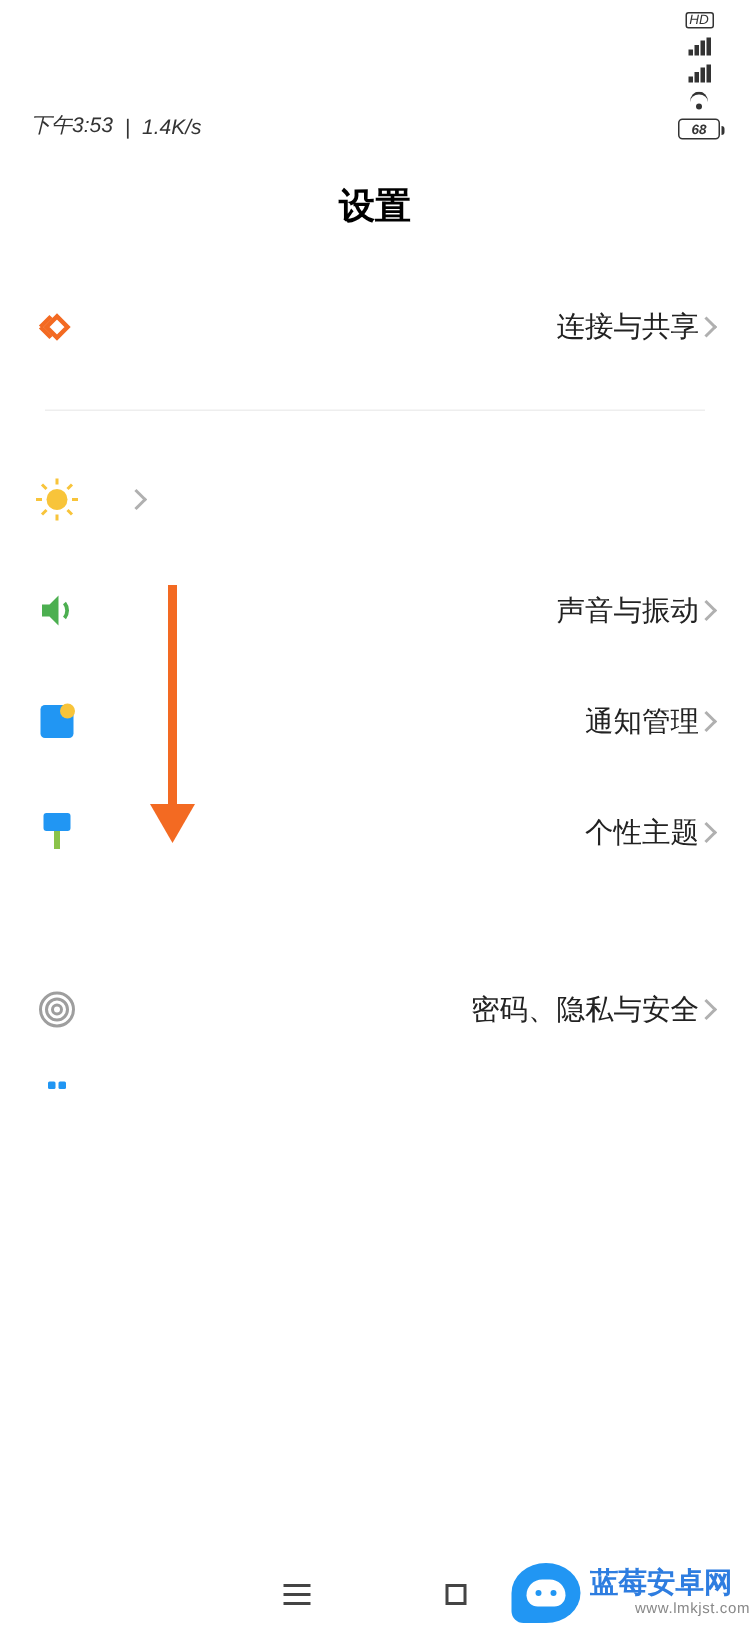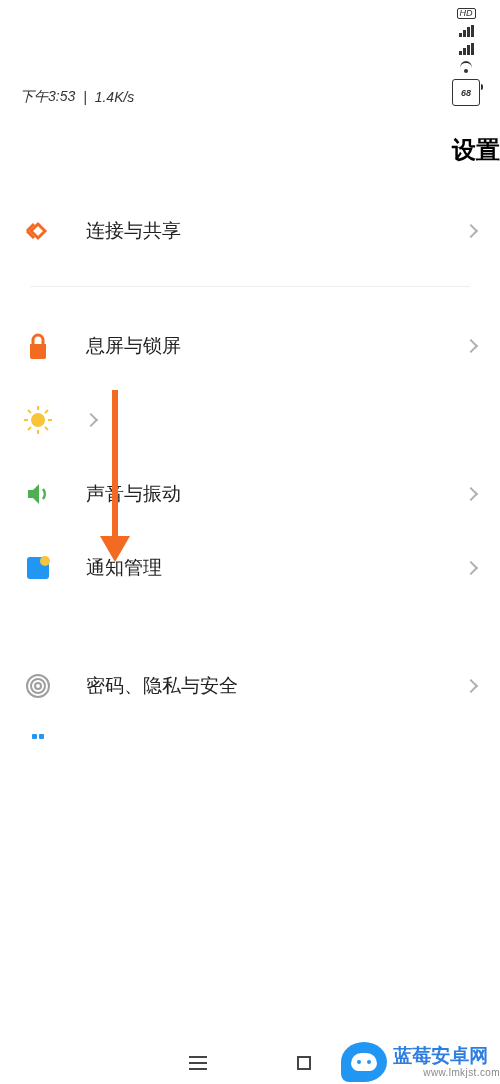--- a/index.html
+++ b/index.html
@@ -17,21 +17,21 @@
       align-items: flex-end;
       padding: 8px 20px 4px 20px;
       font-size: 14px;
       color: #333;
       font-weight: 500;
       font-style: italic;
     }
     .status-left { display: flex; align-items: center; gap: 4px; }
     .status-right { display: flex; align-items: center; gap: 6px; flex-direction: column; }
     .page-title {
-      text-align: right;
+      text-align: center;
       font-size: 24px;
       font-weight: 600;
       padding: 24px 0 28px 0;
       color: #000;
     }
     .list { padding: 0 20px; }
     .item {
       display: flex;
       align-items: center;
       height: 74px;
@@ -43,20 +43,21 @@
       display: flex;
       align-items: center;
       justify-content: center;
       margin-right: 30px;
     }
     .label {
       flex: 1;
       font-size: 19px;
       color: #222;
       font-weight: 400;
+      text-align: right;
     }
     .chevron {
       width: 10px;
       height: 10px;
       border-top: 2px solid #b0b0b0;
       border-right: 2px solid #b0b0b0;
       transform: rotate(45deg);
       margin-right: 4px;
     }
     .divider { height: 1px; background: #eee; margin: 18px 10px 22px 10px; }
@@ -165,21 +166,21 @@
       width:4px; height:4px; background:#333; border-radius:50%;
     }
     .wifi::after{
       content:""; position:absolute; bottom:2px; left:2px;
       width:12px; height:12px; border:2px solid #333;
       border-bottom:none; border-left:none; border-right:none;
       border-radius:50%;
       transform: translateY(4px);
     }
     .battery {
-      width: 28px; height: 27px; border:1.5px solid #333; border-radius:3px;
+      width: 28px; height: 14px; border:1.5px solid #333; border-radius:3px;
       position:relative; display:flex; align-items:center; justify-content:center;
       font-size:9px; font-weight:600;
     }
     .battery::after{
       content:""; position:absolute; right:-4px; top:4px; width:2px; height:6px;
       background:#333; border-radius:0 2px 2px 0;
     }
     .hd-badge { font-size:9px; border:1px solid #333; border-radius:2px; padding:0 2px; line-height:1; }
   </style>
 </head>
@@ -224,30 +225,20 @@
             <path d="M4 15 L11 8 M4 15 L11 22"></path>
           </g>
         </svg>
     </div>
     <div class="label">连接与共享</div>
     <div class="chevron"></div>
   </div>
 
   <div class="divider"></div>
 
-  <div class="item">
-    <div class="icon-wrap">
-      <svg width="26" height="28" viewBox="0 0 26 28">
-          <path fill="#f36a22" d="M5 12h16v13a2 2 0 0 1-2 2H7a2 2 0 0 1-2-2z"></path>
-          <path fill="none" stroke="#f36a22" stroke-width="3" d="M8 12V8a5 5 0 0 1 10 0v4"></path>
-        </svg>
-    </div>
-    <div class="label">息屏与锁屏</div>
-    <div class="chevron"></div>
-  </div>
 
   <div class="item">
     <div class="icon-wrap">
       <svg width="30" height="30" viewBox="0 0 30 30">
           <circle cx="15" cy="15" r="7" fill="#f8c43a"></circle>
           <g stroke="#f8c43a" stroke-width="2">
             <line x1="15" y1="1" x2="15" y2="5"></line>
             <line x1="15" y1="25" x2="15" y2="29"></line>
             <line x1="1" y1="15" x2="5" y2="15"></line>
             <line x1="25" y1="15" x2="29" y2="15"></line>
@@ -278,20 +269,30 @@
           <rect x="2" y="2" width="22" height="22" rx="3" fill="#2196f3"></rect>
           <circle cx="20" cy="6" r="5" fill="#f8c43a"></circle>
         </svg>
     </div>
     <div class="label">通知管理</div>
     <div class="chevron"></div>
   </div>
 
 
 
+  <div class="item">
+    <div class="icon-wrap">
+      <svg width="26" height="30" viewBox="0 0 26 30">
+          <rect x="4" y="2" width="18" height="12" rx="2" fill="#2196f3"></rect>
+          <rect x="11" y="14" width="4" height="12" fill="#8bc34a"></rect>
+        </svg>
+    </div>
+    <div class="label">个性主题</div>
+    <div class="chevron"></div>
+  </div>
 
   <div class="spacer-md"></div>
 
   <div class="item">
     <div class="icon-wrap">
       <svg width="28" height="28" viewBox="0 0 28 28">
           <g fill="none" stroke="#9e9e9e" stroke-width="2">
             <circle cx="14" cy="14" r="11"></circle>
             <circle cx="14" cy="14" r="7"></circle>
             <circle cx="14" cy="14" r="3"></circle>

